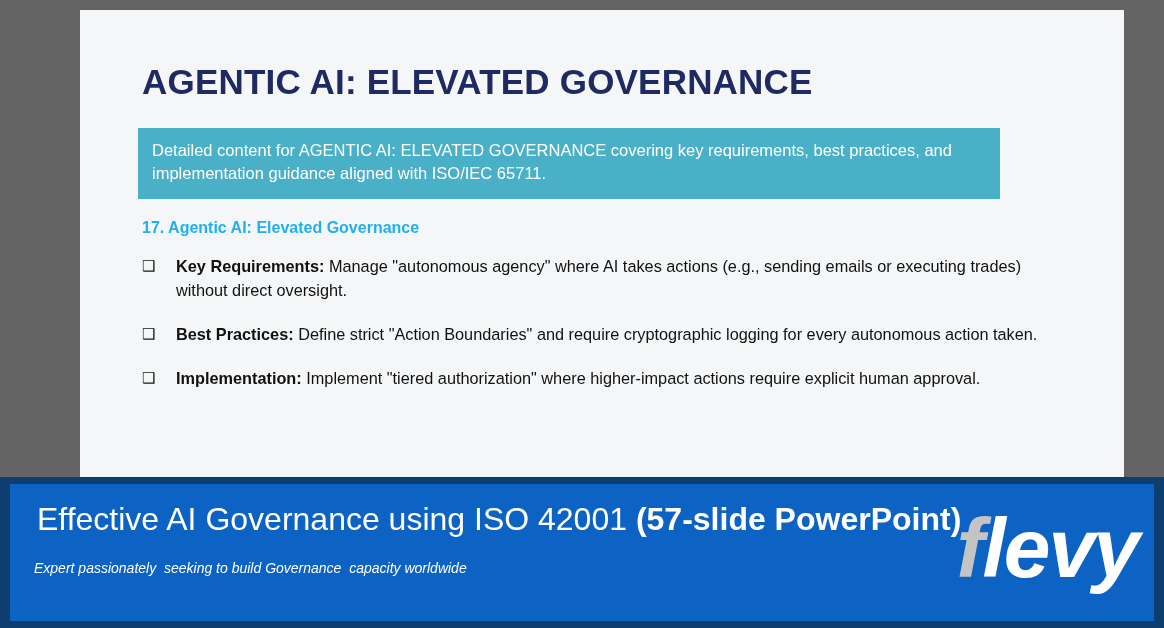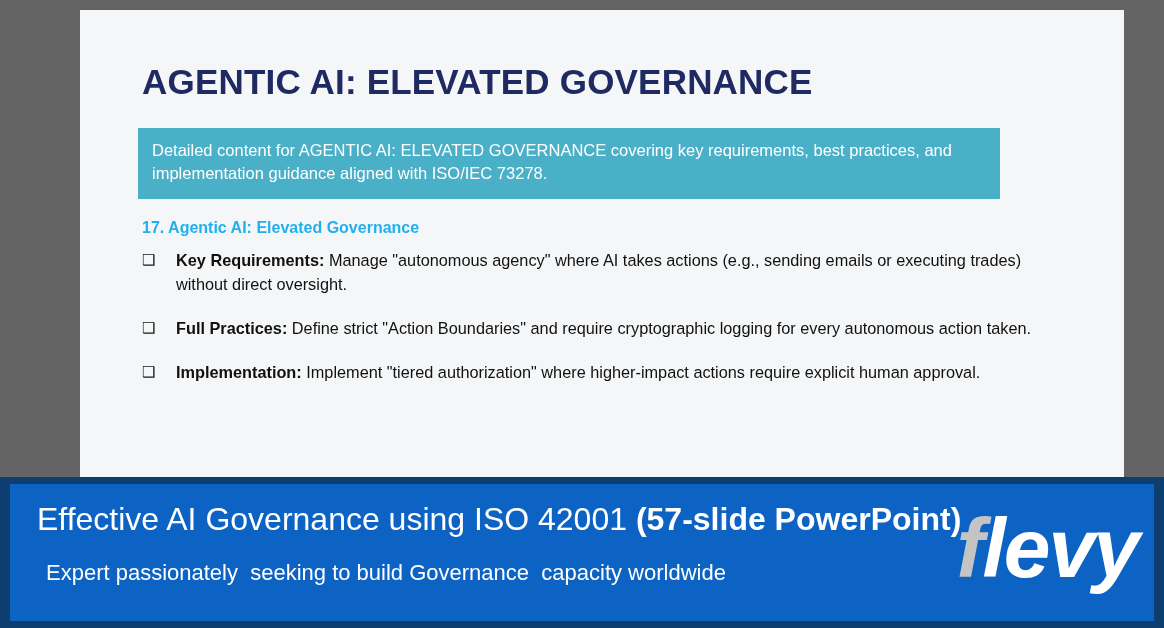--- a/index.html
+++ b/index.html
@@ -56,21 +56,21 @@
     position: absolute;
     left: 62px;
     top: 208px;
     width: 920px;
   }
 
   #section-heading {
     color: #21b0ee;
     font-size: 16px;
     font-weight: bold;
-    margin-bottom: 9px;
+    margin-bottom: 15px;
     line-height: 1.3;
   }
 
   .bullet-row {
     display: flex;
     align-items: flex-start;
     margin-bottom: 20px;
   }
   .bullet-row:last-child { margin-bottom: 0; }
 
@@ -120,25 +120,26 @@
     color: #ffffff;
     font-size: 32px;
     line-height: 1.1;
     white-space: nowrap;
   }
   #promo-title .strong { font-weight: normal; }
   #promo-title .light  { font-weight: bold; }
 
   #promo-subtitle {
     position: absolute;
-    left: 36px;
+    left: 24px;
     top: 76px;
     color: #ffffff;
-    font-size: 22px;
+    font-size: 14px;
     white-space: pre;
+    font-style: italic;
   }
 
   #promo-url {
     position: absolute;
     left: 28px;
     top: 110px;
     color: #f5c518;
     font-size: 13.5px;
     white-space: nowrap;
   }
@@ -159,38 +160,38 @@
   #flevy-logo .levy-part { color: #ffffff; margin-top: 9px; }
 </style>
 </head>
 <body>
 
 <div id="slide-canvas">
 
   <div id="slide-title">AGENTIC AI: ELEVATED GOVERNANCE</div>
 
   <div id="subtitle-banner">
-    <span>Detailed content for AGENTIC AI: ELEVATED GOVERNANCE covering key requirements, best practices, and implementation guidance aligned with ISO/IEC 73278.</span>
+    <span>Detailed content for AGENTIC AI: ELEVATED GOVERNANCE covering key requirements, best practices, and implementation guidance aligned with ISO/IEC 65711.</span>
   </div>
 
   <div id="content-block">
 
     <div id="section-heading">17. Agentic AI: Elevated Governance</div>
 
     <div class="bullet-row">
       <span class="bullet-marker">❑</span>
       <span class="bullet-text">
         <span class="lead">Key Requirements:</span><span> Manage "autonomous agency" where AI takes actions (e.g., sending emails or executing trades) without direct oversight.</span>
       </span>
     </div>
 
     <div class="bullet-row">
       <span class="bullet-marker">❑</span>
       <span class="bullet-text">
-        <span class="lead">Full Practices:</span><span> Define strict "Action Boundaries" and require cryptographic logging for every autonomous action taken.</span>
+        <span class="lead">Best Practices:</span><span> Define strict "Action Boundaries" and require cryptographic logging for every autonomous action taken.</span>
       </span>
     </div>
 
     <div class="bullet-row">
       <span class="bullet-marker">❑</span>
       <span class="bullet-text">
         <span class="lead">Implementation:</span><span> Implement "tiered authorization" where higher-impact actions require explicit human approval.</span>
       </span>
     </div>
 

